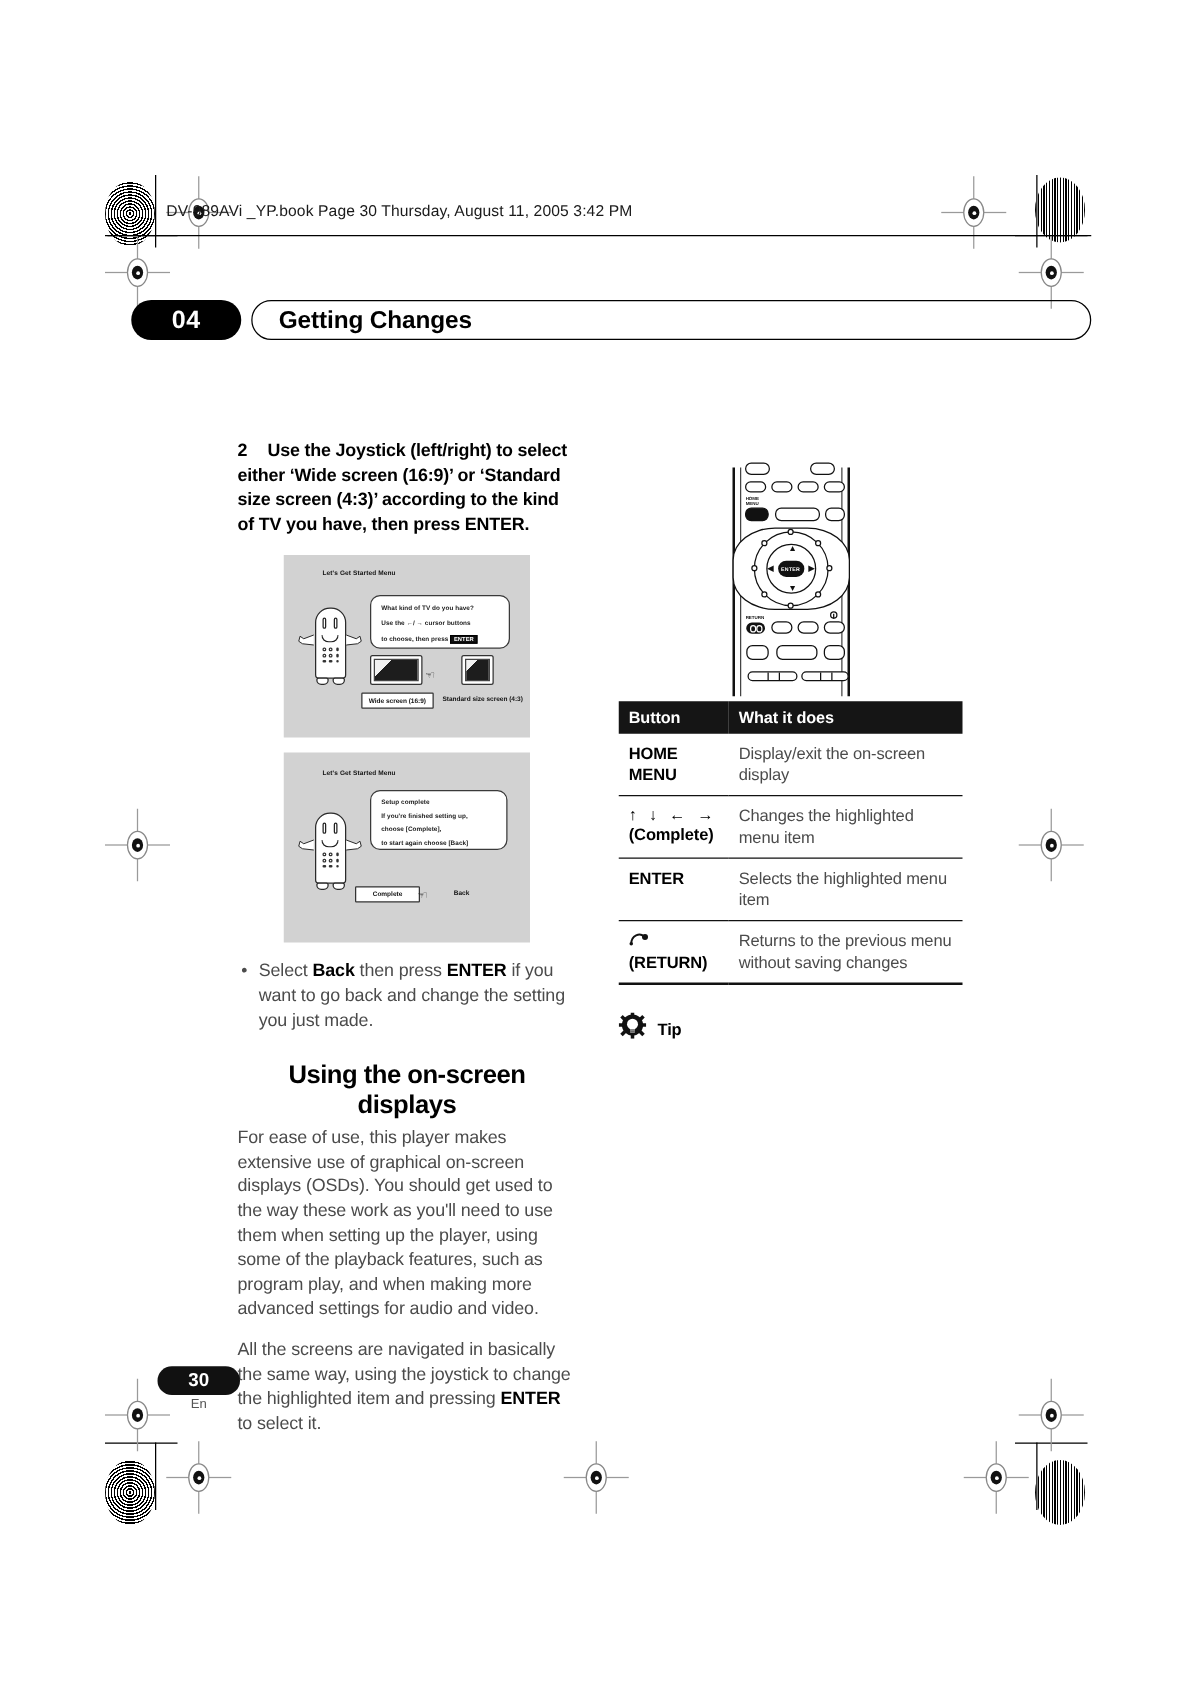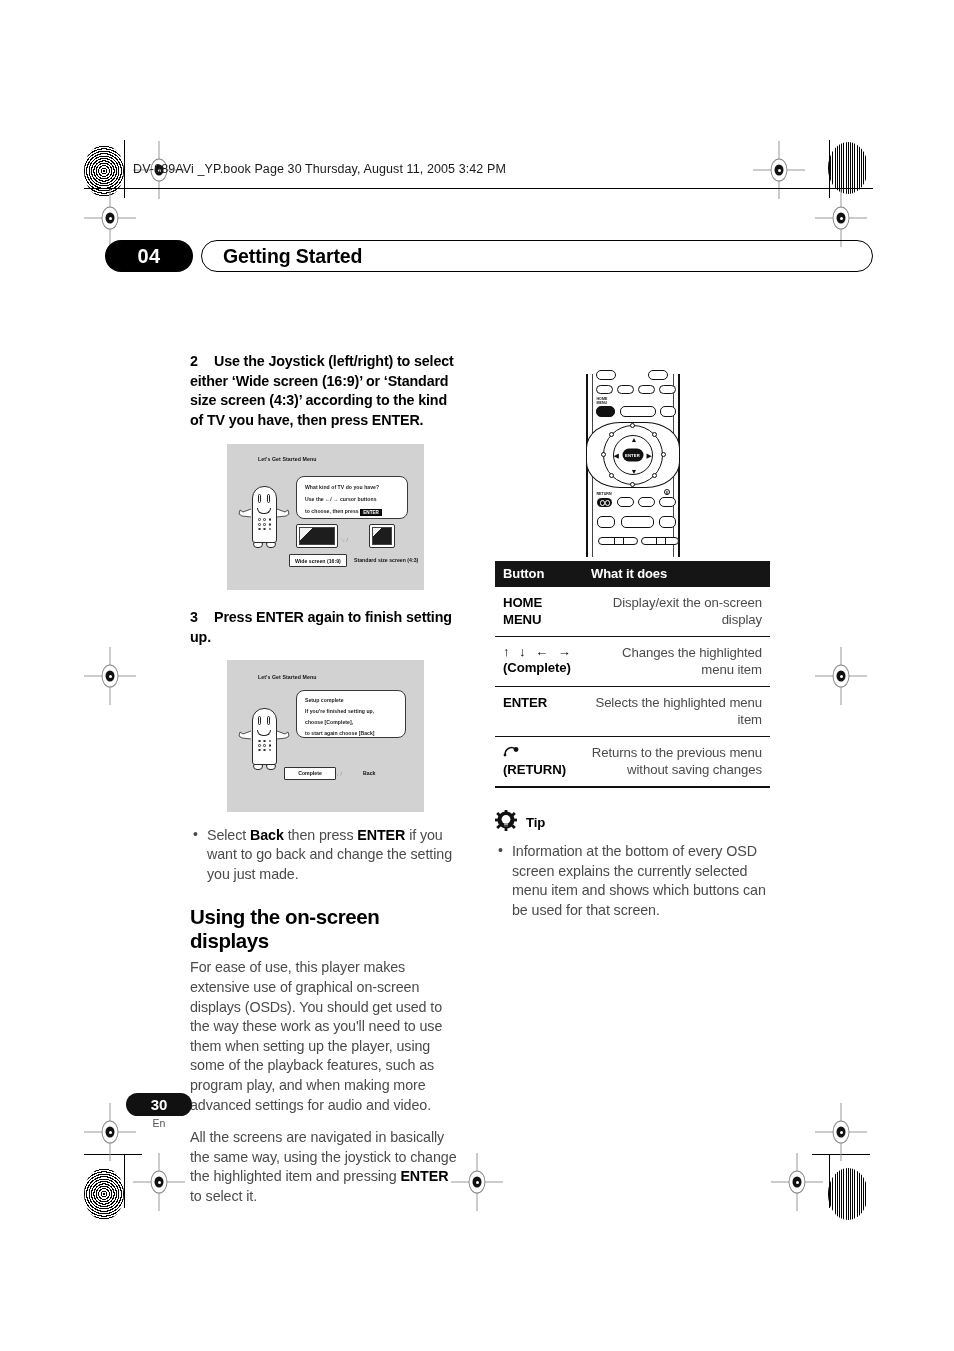--- a/index.html
+++ b/index.html
@@ -166,20 +166,21 @@
     color: #4b4b4b;
     font-size: 14px;
   }
 
   h2.section-title {
     font-size: 20.5px;
     font-weight: bold;
     letter-spacing: -0.4px;
     margin: 0 0 5px 0;
     color: #000;
+    text-align: center;
   }
 
   
   .osd-fig {
     position: relative;
     background: #d2d2d2;
     width: 197px;
     overflow: hidden;
   }
   .osd-fig.one { height: 146px; }
@@ -476,21 +477,21 @@
     padding: 7px 8px 8px 8px;
     border-bottom: 1.3px solid #111;
     letter-spacing: -0.1px;
   }
   table.btn-table tbody tr:last-child td { border-bottom: 2.2px solid #111; }
   table.btn-table td.k {
     font-weight: bold;
     color: #000;
     width: 88px;
   }
-  table.btn-table td.v { color: #4b4b4b; text-align: right; }
+  table.btn-table td.v { color: #4b4b4b; }
   .arrow-row {
     font-size: 13px;
     letter-spacing: 3px;
     display: block;
     line-height: 15px;
   }
   .return-glyph {
     display:inline-block;
     font-size: 13px;
     line-height: 14px;
@@ -608,21 +609,21 @@
     <div class="ring"></div>
     <div class="bull"></div>
   </div>
 
 <div class="book-line">DV-989AVi _YP.book  Page 30  Thursday, August 11, 2005  3:42 PM</div>
 <div class="header-rule"></div>
 
 <div class="chapter-bar">
   <div class="chapter-num">04</div>
   <div class="chapter-title-pill">
-    <span>Getting Started</span>
+    <span>Getting Changes</span>
   </div>
 </div>
 
 <div class="col-left">
 
   <p class="step">
     <span class="num">2</span><span class="body">Use the Joystick (left/right) to select either ‘Wide screen (16:9)’ or ‘Standard size screen (4:3)’ according to the kind of TV you have, then press ENTER.</span>
   </p>
 
   <div class="osd-fig one" style="margin:14px 0 0 37px;">
@@ -675,23 +676,20 @@
     </div>
     <div class="tv-icon" style="left:142px; top:80px; width:26px; height:24px;">
       <div class="screen"></div>
     </div>
     <div class="cursor-hand" style="left:113px; top:92px;">☜</div>
 
     <div class="osd-label boxed" style="left:62px; top:110px;">Wide screen (16:9)</div>
     <div class="osd-label" style="left:127px; top:113px;">Standard size screen (4:3)</div>
   </div>
 
-  <p class="step" style="margin-top:18px;">
-    <span class="num">3</span><span class="body">Press ENTER again to finish setting up.</span>
-  </p>
 
   <div class="osd-fig two" style="margin:12px 0 0 37px;">
     <div class="osd-title" style="left:31px; top:14px;">Let's Get Started Menu</div>
 
     <div class="mascot" style="left:11px; top:48px; width:54px; height:66px;">
       <div class="body-shape"></div>
       <div class="eye" style="left:20px;"></div>
       <div class="eye" style="left:29px;"></div>
       <div class="mouth" style="left:19px; top:22px; width:14px;"></div>
       <div class="btn-grid" style="left:20px; top:32px; width:14px;">
@@ -861,17 +859,16 @@
         </g>
         <circle cx="11" cy="9.3" r="4.4" fill="#fff"></circle>
         <rect x="9.2" y="13" width="3.6" height="3.2" fill="#fff"></rect>
         <rect x="9.2" y="13.6" width="3.6" height="0.8" fill="#111"></rect>
         <rect x="9.2" y="15.1" width="3.6" height="0.8" fill="#111"></rect>
       </svg>
     </span>
     <span class="label">Tip</span>
   </div>
 
-  <div class="bullet">Information at the bottom of every OSD screen explains the currently selected menu item and shows which buttons can be used for that screen.</div>
 </div>
 
 <div class="pg-pill">30</div>
 <div class="pg-lang">En</div>
 
 </body></html>

